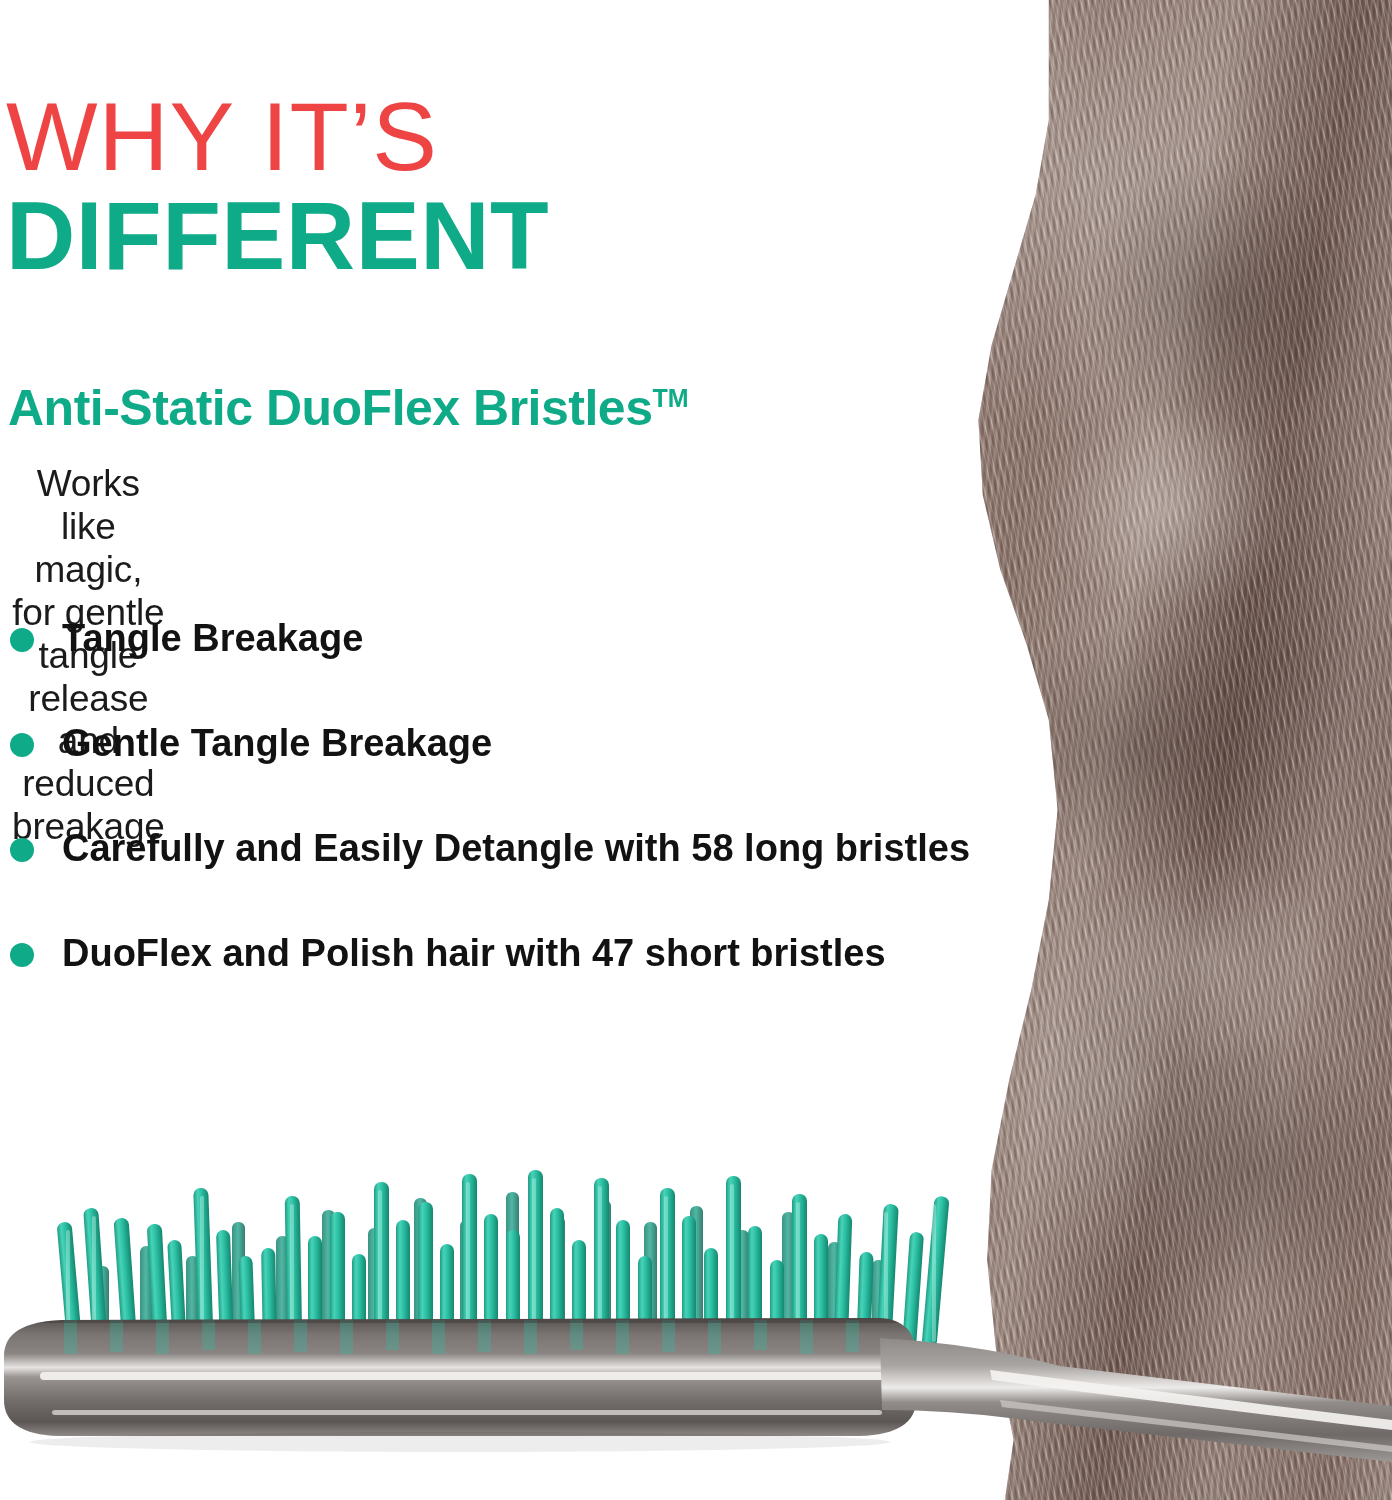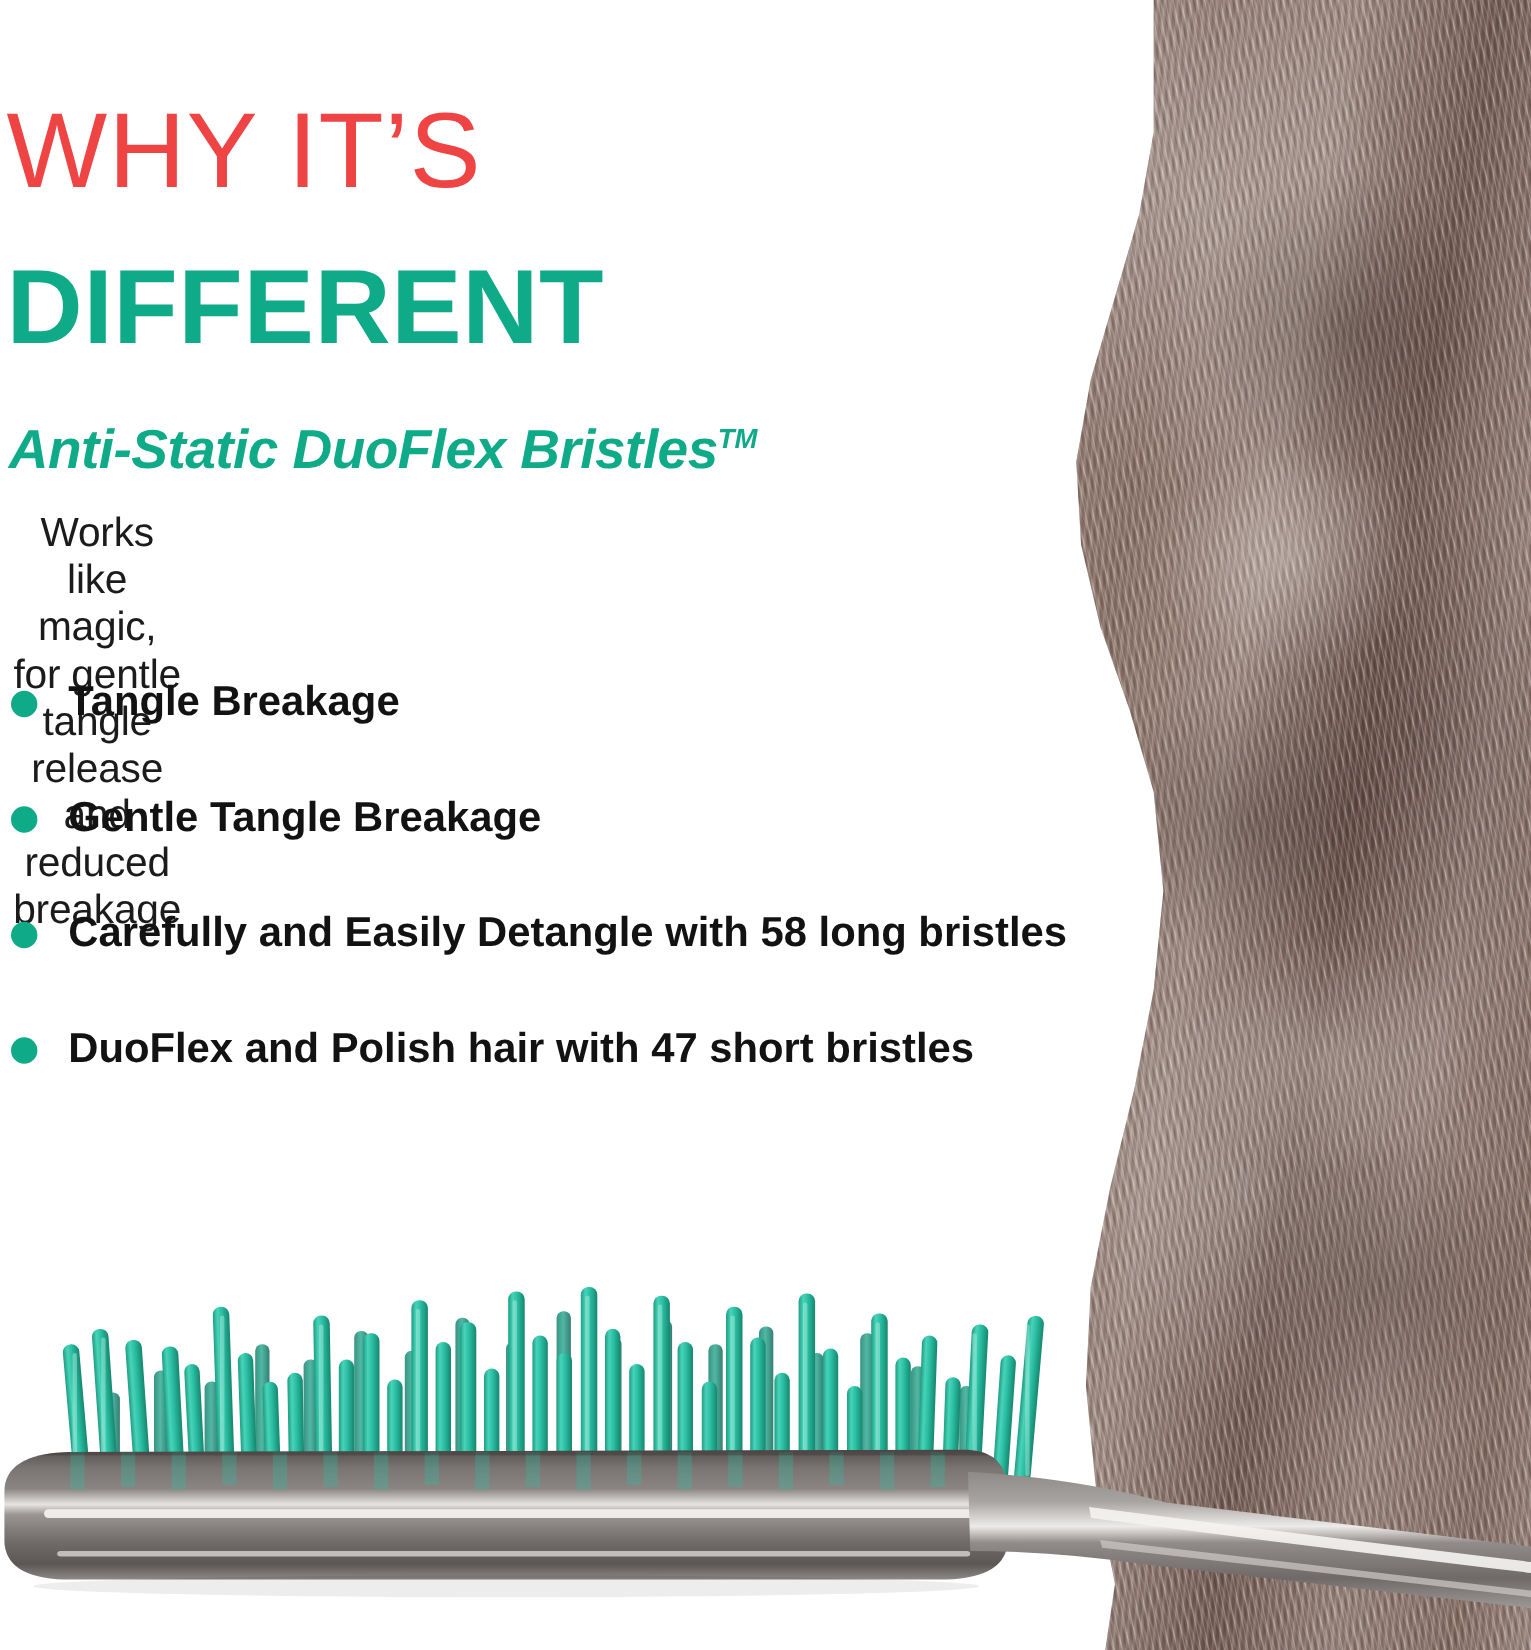--- a/index.html
+++ b/index.html
@@ -84,28 +84,28 @@
   .headline-thin{
     position:absolute; left:6px; top:88px;
     font-size:97px; line-height:1.0;
     font-weight:300; letter-spacing:1px;
     color:#ef4444; white-space:nowrap;
   }
   .headline-bold{
     position:absolute; left:6px; top:188px;
     font-size:96px; line-height:1.0;
     font-weight:700; letter-spacing:.5px;
-    color:#0fab88; white-space:nowrap;margin-top:44px;
+    color:#0fab88; white-space:nowrap;
   }
 
   .sub-head{
     position:absolute; left:8px; top:383px;
     font-size:50px; line-height:1.0;
     font-weight:700; letter-spacing:-.5px;
-    color:#0fab88; white-space:nowrap;font-style:italic;
+    color:#0fab88; white-space:nowrap;
   }
   .sub-head sup{
     font-size:25px; font-weight:700;
     vertical-align:super; letter-spacing:0;
   }
 
   .sub-body{
     position:absolute; left:12px; top:463px;
     font-size:37px; line-height:1.16;
     font-weight:400; color:#1b1b1b;

